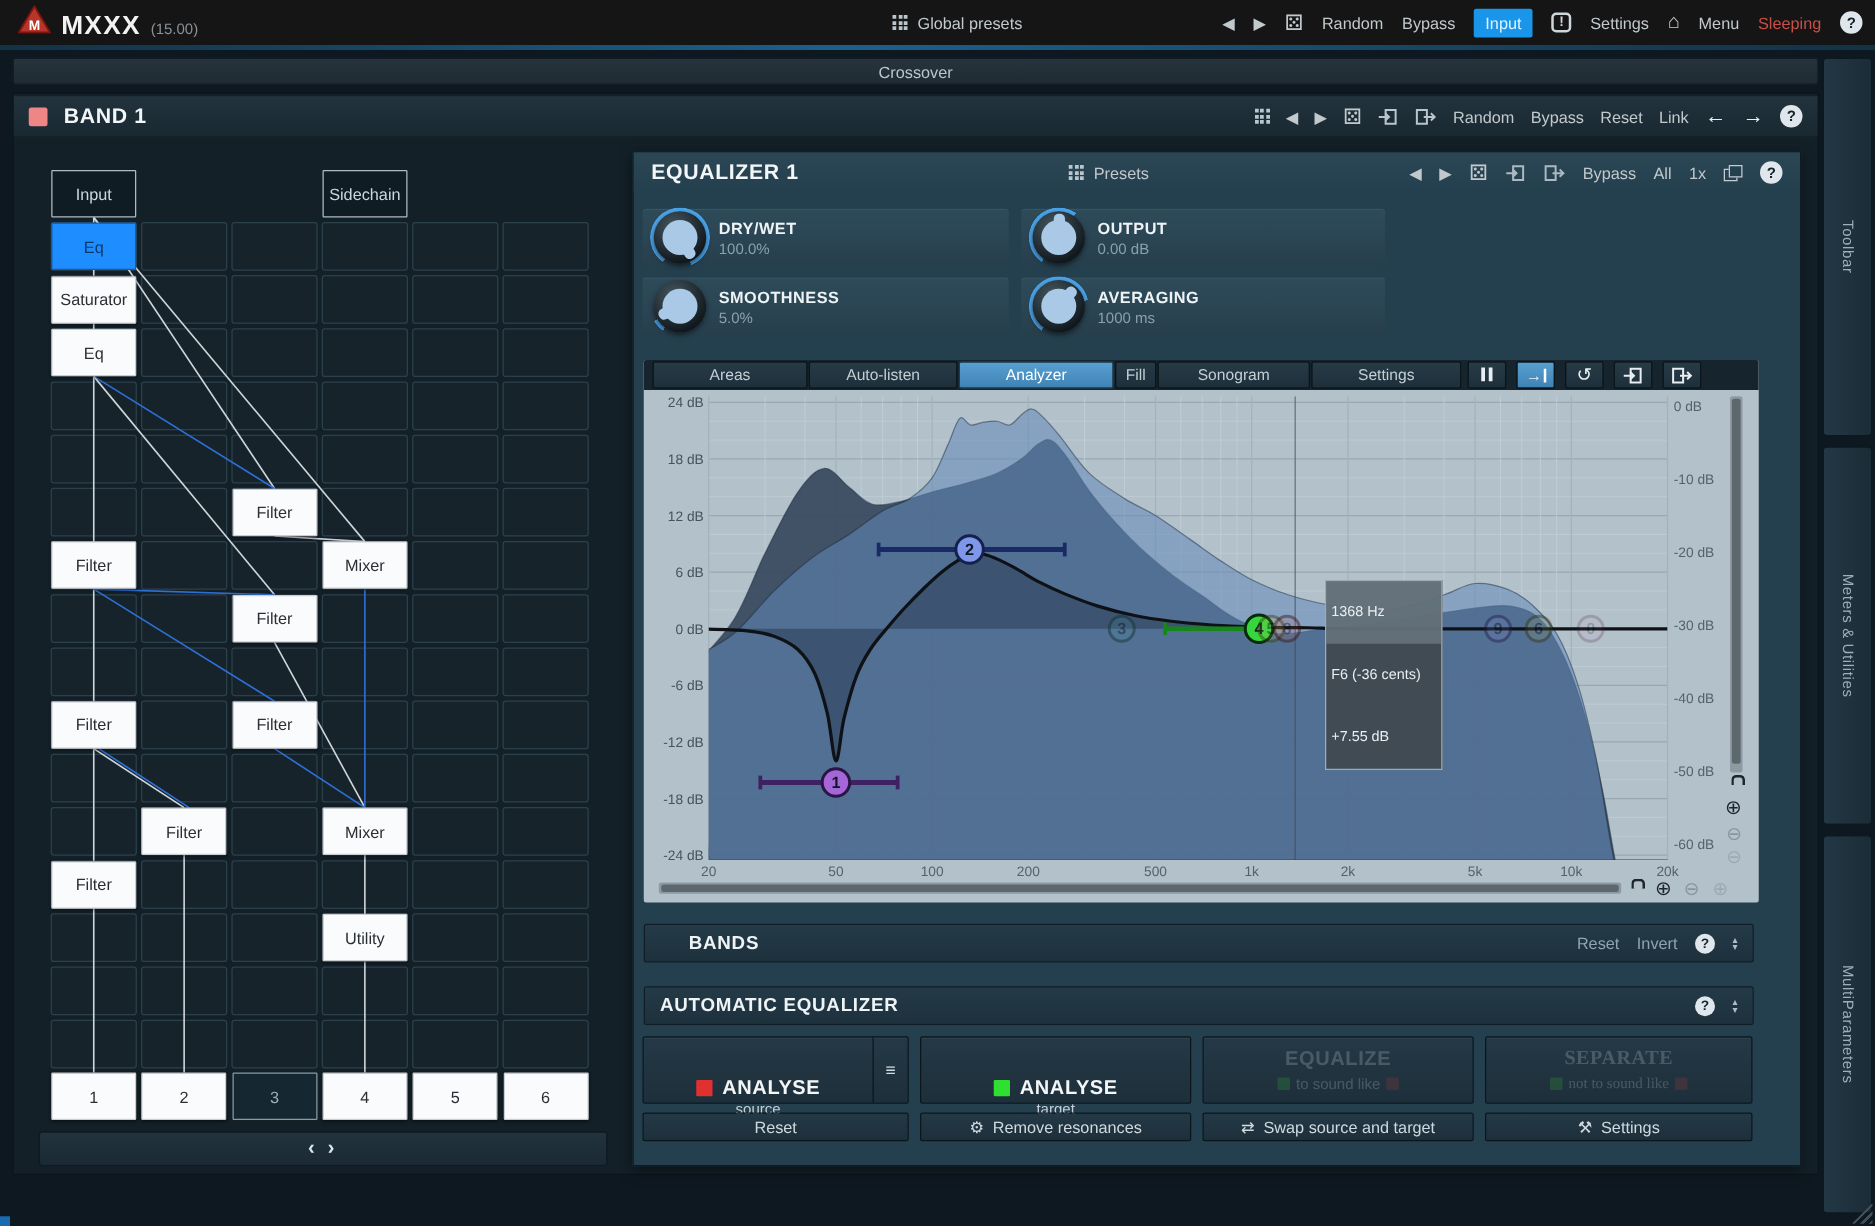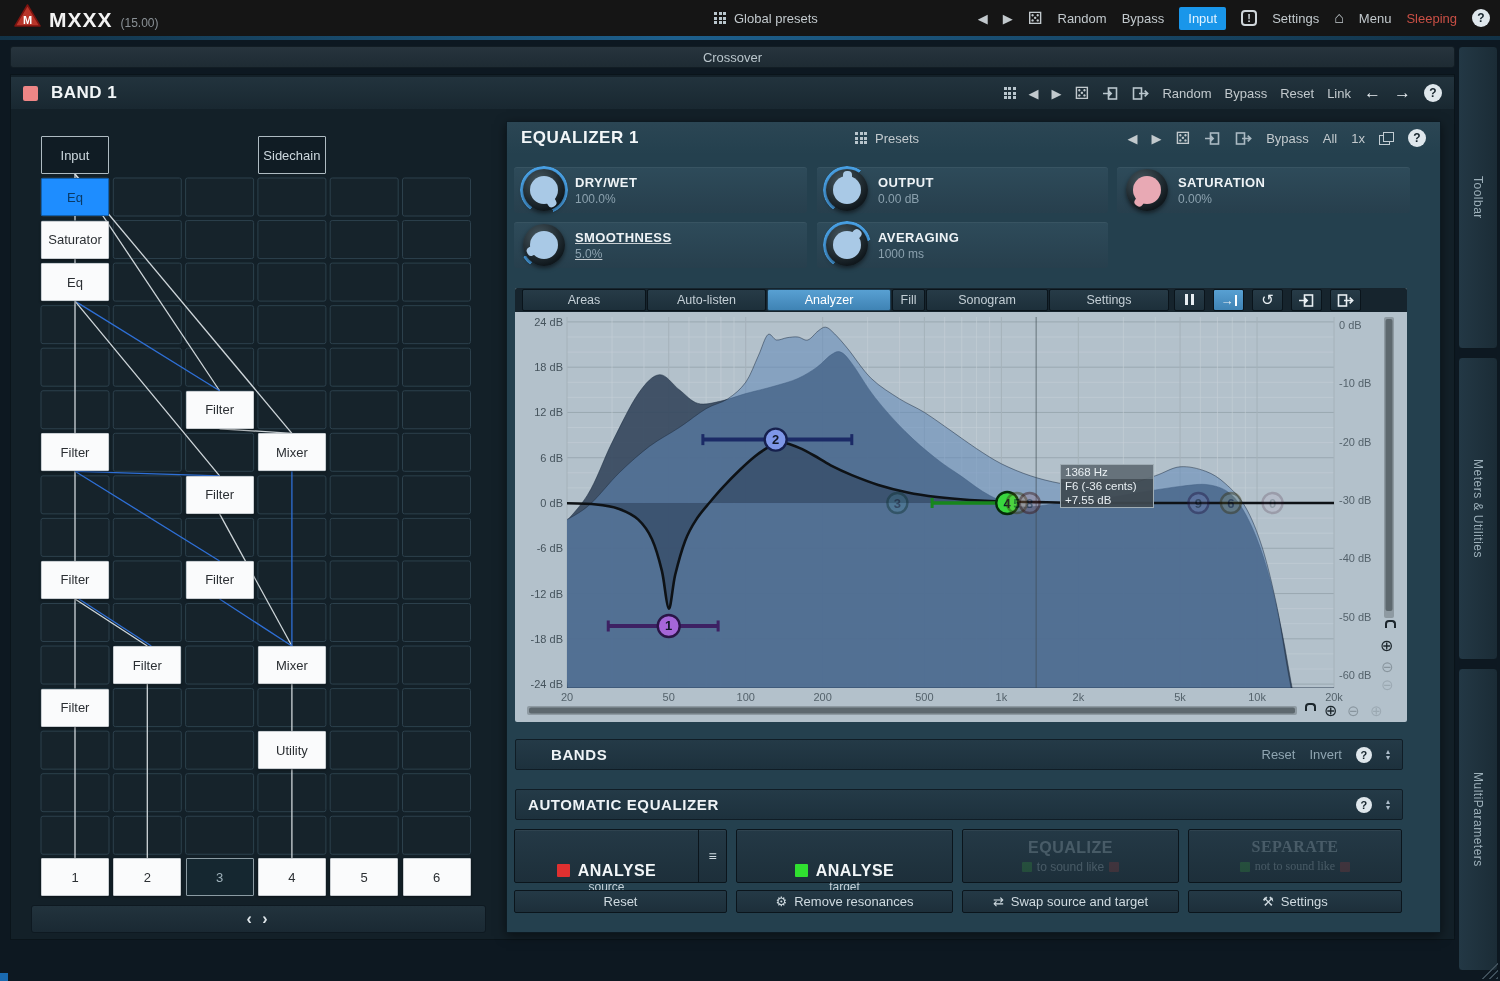--- a/index.html
+++ b/index.html
@@ -94,21 +94,21 @@
   .an-tab.active { background:linear-gradient(#58a0d2,#3f83b4); color:#fff; border-color:#1c3c52; }
   .an-btn { width:31px; height:22px; background:linear-gradient(#273b47,#1d2f3a); border:1px solid #0a141b;
             border-radius:2px; color:#e8eef2; display:flex; align-items:center; justify-content:center; font-size:13px; }
   .an-btn.active { background:linear-gradient(#58a0d2,#3f83b4); }
   .pause-icon i { display:inline-block; width:3px; height:11px; background:#e8eef2; margin:0 1.5px; }
   .seek-icon { display:flex; align-items:center; }
   .seek-icon b { display:inline-block; width:2px; height:11px; background:#fff; margin-left:1px; }
   #analyzer-chart { position:absolute; left:0; top:24px; width:892px; height:410px; }
   #analyzer-tooltip { position:absolute; left:545px; top:176px; width:94px; z-index:5;
                       background:rgba(62,72,80,.93); border:1px solid #9facb4; font-size:11.5px; color:#e9eff3; }
-  #analyzer-tooltip div { padding:1px 4px; white-space:nowrap; }
+  #analyzer-tooltip div { padding:19px 4px; white-space:nowrap; }
   #analyzer-tooltip div:first-child { background:rgba(140,155,165,.45); }
   .chart-icon { position:absolute; z-index:4; color:#1c262c; }
   .chart-icon.faded { opacity:.28; }
   .chart-icon.fainter { opacity:.15; }
   .lock-icon { width:11px; height:8px; background:#1c262c; border-radius:1px; position:relative; }
   .lock-icon::before { content:""; position:absolute; left:2px; top:-5px; width:7px; height:6px;
                        border:2px solid #1c262c; border-bottom:none; border-radius:4px 4px 0 0; }
 
   
   .section-bar { position:absolute; left:8px; width:888px; height:31px;
@@ -430,33 +430,21 @@
           <span class="knob-arc"></span>
           <span class="knob-body"></span>
           <span class="knob-stem"></span>
           <span class="knob-inner"></span>
         </span>
       <span class="knob-text">
           <span class="knob-label">OUTPUT</span>
           <span class="knob-value">0.00 dB</span>
         </span>
     </div>
-    <div class="knob-tile" style="left: 610px; top: 45px; width: 293px; --arc: 0; --angle: -145deg; --knob-color: #e8a9b4; --arc-color: #e87a90;">
-      <span class="knob">
-          <span class="knob-arc"></span>
-          <span class="knob-body"></span>
-          <span class="knob-stem"></span>
-          <span class="knob-inner"></span>
-        </span>
-      <span class="knob-text">
-          <span class="knob-label">SATURATION</span>
-          <span class="knob-value">0.00%</span>
-        </span>
-    </div>
-    <div class="knob-tile" style="left: 7px; top: 100px; width: 293px; text-decoration: underline; --arc: 7; --angle: -115deg; --knob-color: #a9c9e6; --arc-color: #4aa3e8;">
+    <div class="knob-tile" style="left: 7px; top: 100px; width: 293px; --arc: 7; --angle: -115deg; --knob-color: #a9c9e6; --arc-color: #4aa3e8;">
       <span class="knob">
           <span class="knob-arc"></span>
           <span class="knob-body"></span>
           <span class="knob-stem"></span>
           <span class="knob-inner"></span>
         </span>
       <span class="knob-text">
           <span class="knob-label">SMOOTHNESS</span>
           <span class="knob-value">5.0%</span>
         </span>

